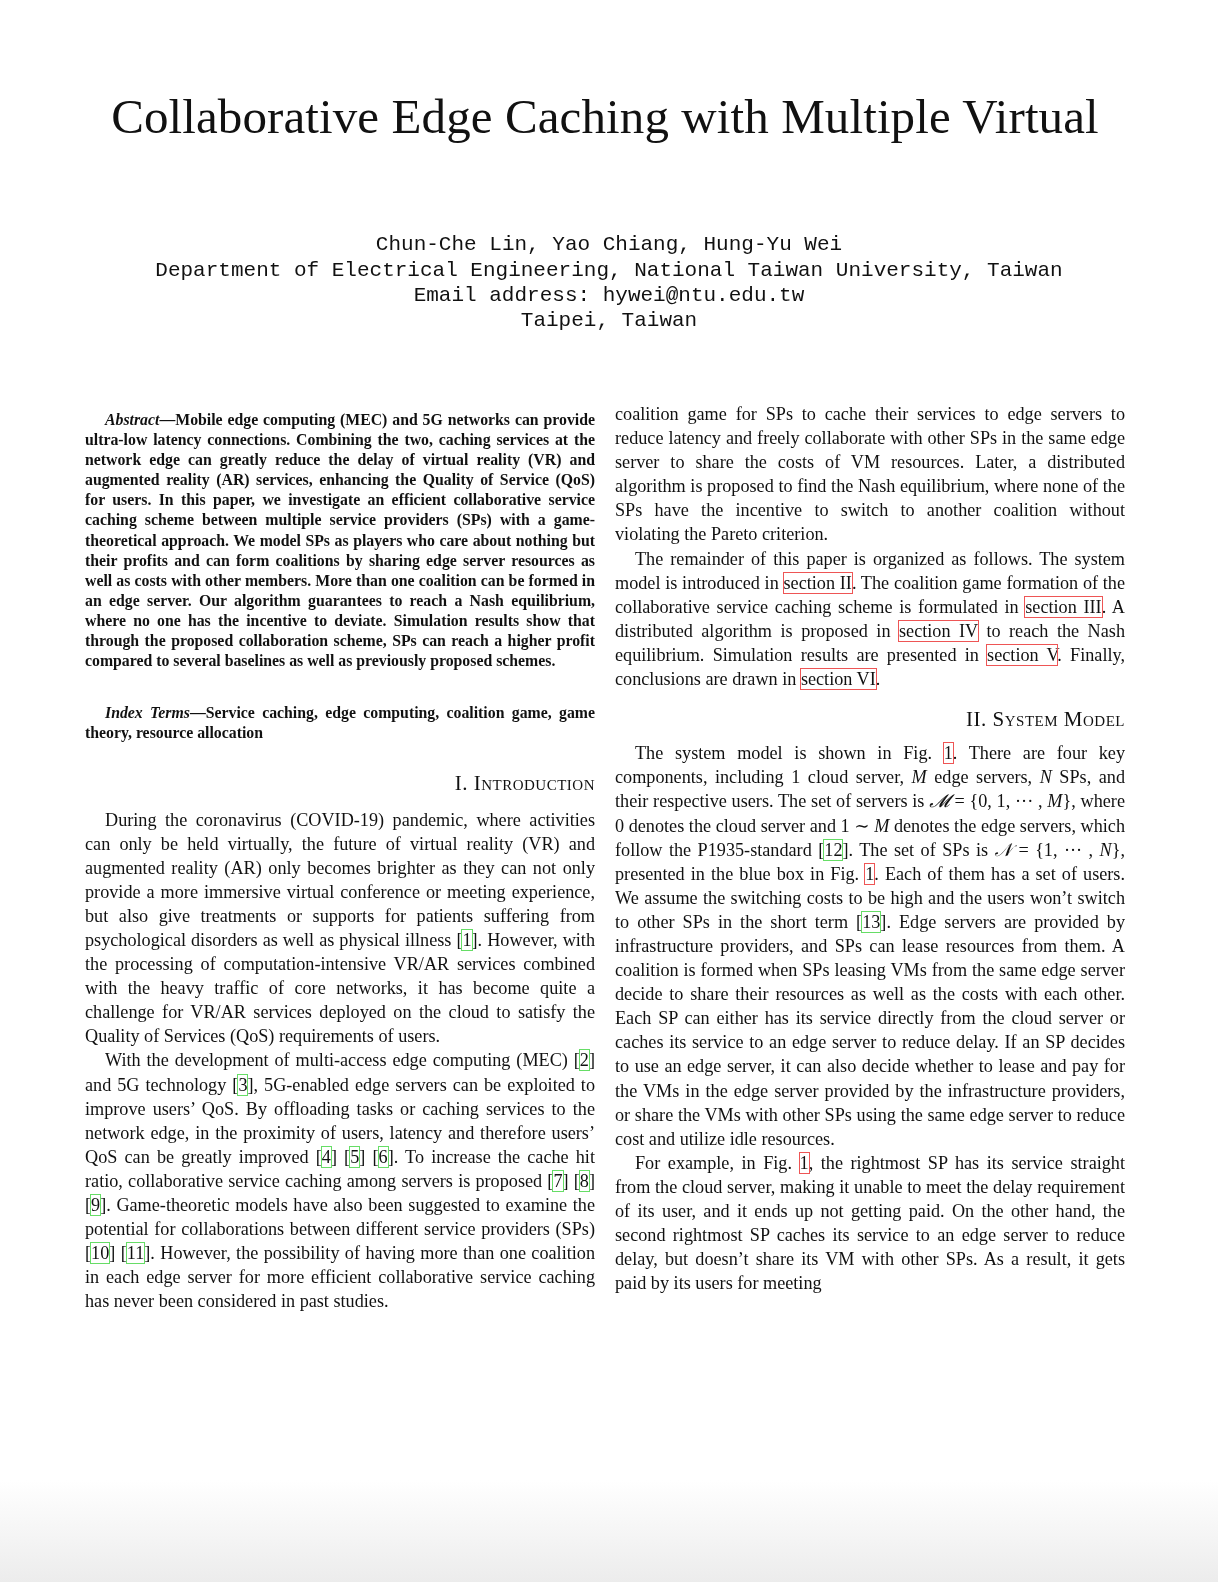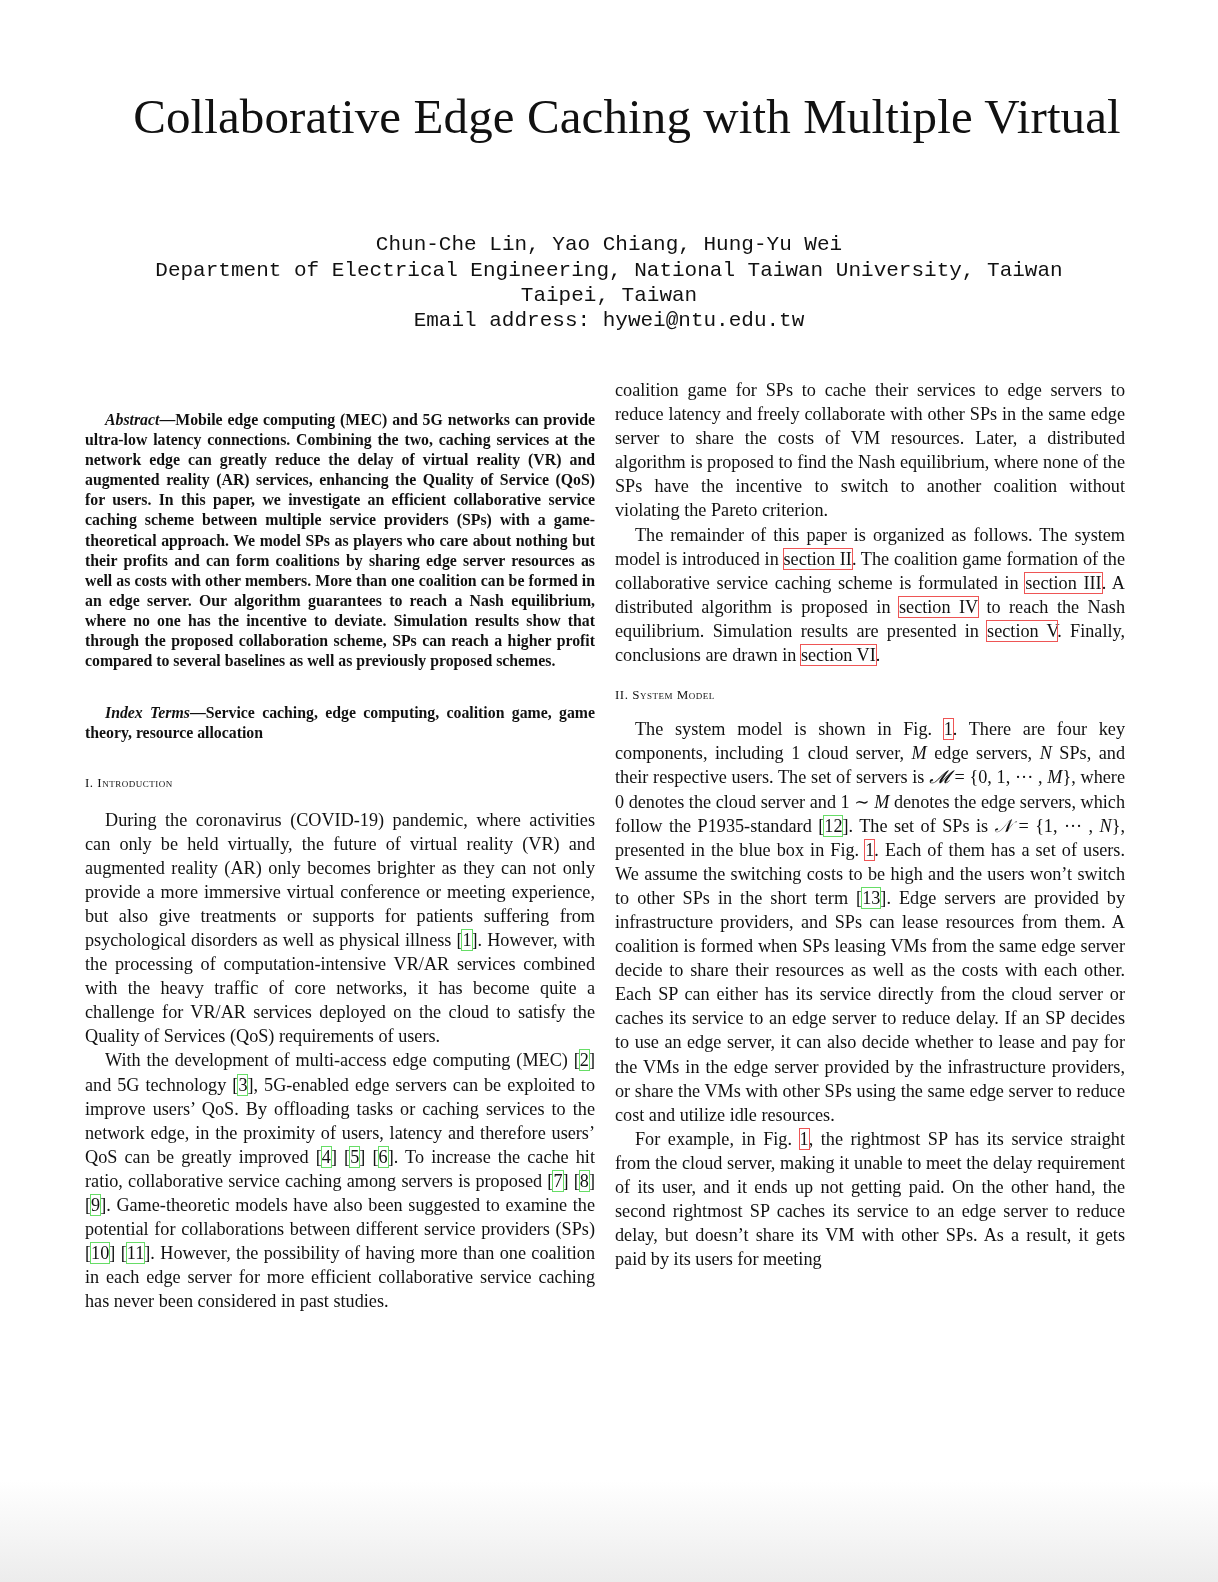--- a/index.html
+++ b/index.html
@@ -4,60 +4,60 @@
 <style>
   html, body { margin: 0; padding: 0; }
   body {
     width: 1218px; height: 1582px; overflow: hidden;
     background: linear-gradient(to bottom, #ffffff 0px, #ffffff 1480px, #f4f4f4 1540px, #ececec 1582px);
     font-family: "Liberation Serif", "DejaVu Serif", serif;
     color: #111;
     position: relative;
   }
   .title {
-    position: absolute; left: 78px; width: 1098px; top: 88px;
+    position: absolute; left: 56px; width: 1098px; top: 88px;
     text-align: center; font-size: 49px; line-height: 57px; font-weight: normal;
     margin: 0; letter-spacing: 0.1px;
   }
   .authors {
     position: absolute; left: 0; width: 1218px; top: 232px; text-align: center; font-family: Liberation Mono, monospace;
   }
   .authors div { font-size: 21px; line-height: 25px; }
   .authors .names { font-size: 21px; line-height: 26px; }
 
   .col {
     position: absolute; top: 378px; width: 510px;
     font-size: 18.2px; line-height: 24.1px; text-align: justify;
   }
   .col.left { left: 85px; }
-  .col.right { left: 615px; width: 510px; }
+  .col.right { left: 615px; width: 510px; margin-top: 24px; }
   .col p { margin: 0; text-indent: 20px; }
   .abstract { font-weight: bold; font-size: 15.8px; line-height: 20.1px; }
   .abstract p { text-indent: 20px; margin-top: 32px; }
   .abstract i { font-weight: bold; }
   .sec-head {
-    text-align: left; font-size: 13px; margin: 0; font-weight: normal;
+    text-align: right; font-size: 21px; margin: 0; font-weight: normal;
     font-variant: small-caps; letter-spacing: 0.5px;
   }
   .lnk-red { outline: 1.4px solid #ee5555; outline-offset: 0px; }
   .lnk-grn { outline: 1.4px solid #66dd66; outline-offset: 0px; }
   .m { font-style: italic; }
 </style>
 </head>
 <body>
 
 <h1 class="title">
   <span>Collaborative Edge Caching with Multiple Virtual</span><br>
 </h1>
 
 <div class="authors">
   <div class="names">Chun-Che Lin, Yao Chiang, Hung-Yu Wei</div>
   <div>Department of Electrical Engineering, National Taiwan University, Taiwan</div>
+  <div>Email address: hywei@ntu.edu.tw</div>
   <div>Taipei, Taiwan</div>
-  <div>Email address: hywei@ntu.edu.tw</div>
 </div>
 
 <div class="col left">
   <div class="abstract">
     <p><i>Abstract</i><span>—Mobile edge computing (MEC) and 5G networks can provide ultra-low latency connections. Combining the two, caching services at the network edge can greatly reduce the delay of virtual reality (VR) and augmented reality (AR) services, enhancing the Quality of Service (QoS) for users. In this paper, we investigate an efficient collaborative service caching scheme between multiple service providers (SPs) with a game-theoretical approach. We model SPs as players who care about nothing but their profits and can form coalitions by sharing edge server resources as well as costs with other members. More than one coalition can be formed in an edge server. Our algorithm guarantees to reach a Nash equilibrium, where no one has the incentive to deviate. Simulation results show that through the proposed collaboration scheme, SPs can reach a higher profit compared to several baselines as well as previously proposed schemes.</span></p>
     <p><i>Index Terms</i><span>—Service caching, edge computing, coalition game, game theory, resource allocation</span></p>
   </div>
 
   <h2 class="sec-head" style="margin-top:28px;margin-bottom:12px;">I. Introduction</h2>
 

